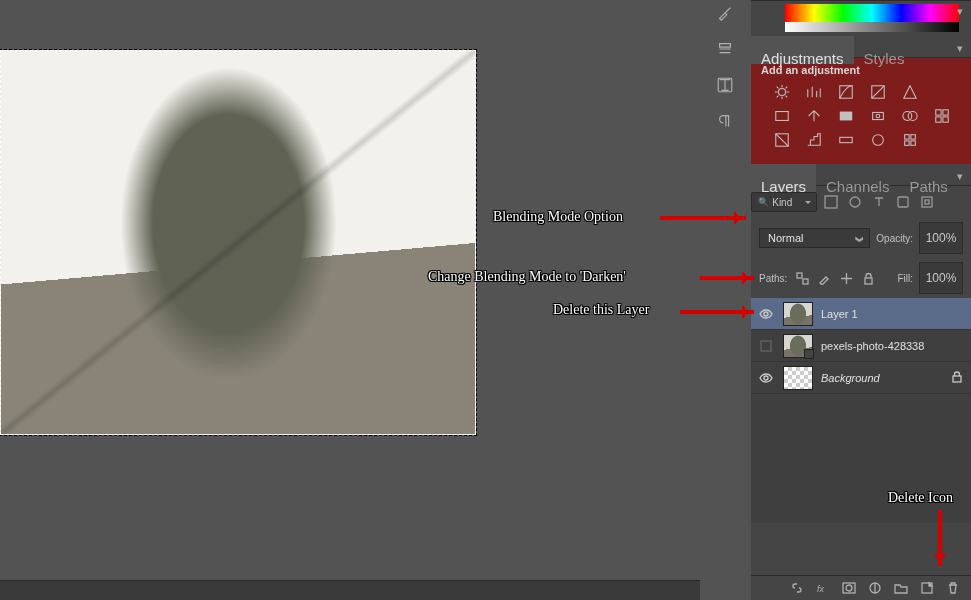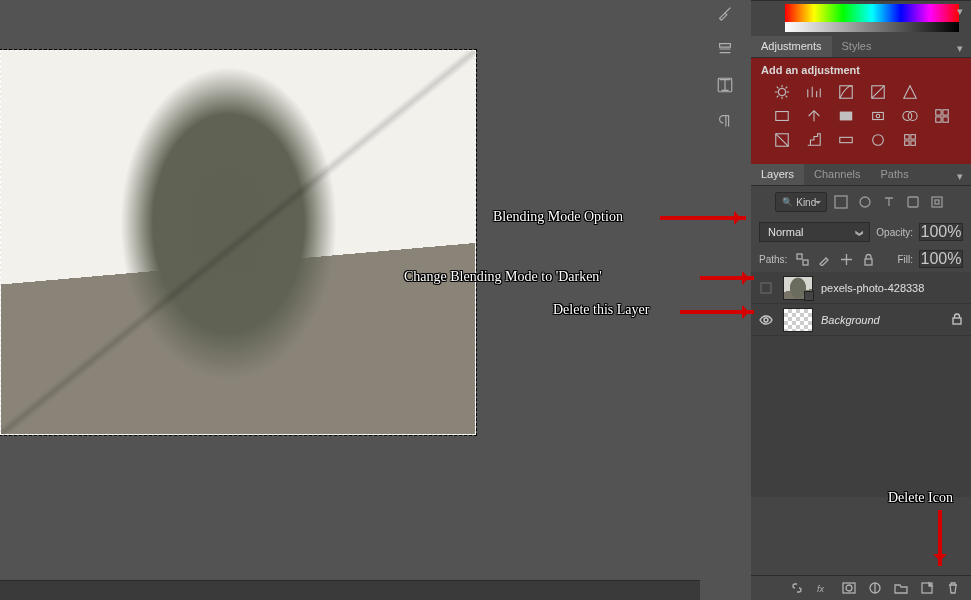--- a/index.html
+++ b/index.html
@@ -107,23 +107,23 @@
 
   
   .tabs {
     display:flex; height:22px;
     background:#454545;
     border-bottom:1px solid #2c2c2c;
     align-items:stretch;
     position:relative;
   }
   .tab {
-    padding: 4px 10px;
+    padding: 14px 10px;
     color:#999;
-    font-size:11px;
+    font-size:15px;
   }
   .tab.active {
     background:#535353;
     color:#e0e0e0;
   }
   .tabs .flyout { top:6px; }
 
   
   .adjustments {
     background:#7f1d1d;
@@ -141,21 +141,21 @@
   .adj-icon svg { width:18px; height:16px; stroke:#c0c0c0; fill:none; stroke-width:1.2; }
   .adj-icon.filled svg { fill:#c0c0c0; stroke:none;}
 
   
   .layers-panel {
     background:#454545;
     height: 100%;
   }
   .filter-row {
     display:flex; align-items:center; gap:4px;
-    padding:6px 24px;
+    padding:6px 0;
     background:#454545;
   }
   .kind-select {
     background:#3a3a3a; border:1px solid #2a2a2a; border-radius:2px;
     height:20px; width:66px; display:flex; align-items:center; padding:0 6px;
     color:#c8c8c8; font-size:10px; position:relative;
   }
   .kind-select::before { content:"🔍"; font-size:9px; margin-right:3px; opacity:.6;}
   .kind-select::after {
     content:""; position:absolute; right:5px; top:8px;
@@ -175,22 +175,22 @@
     height:20px; flex:1; display:flex; align-items:center; padding:0 8px;
     color:#e0e0e0; font-size:11px; position:relative;
     max-width:112px;
   }
   .blend-select::after {
     content:""; position:absolute; right:6px; top:5px; width:8px; height:8px;
     background: linear-gradient(#aaa,#aaa); clip-path: polygon(0 30%, 100% 30%, 50% 70%, 0 30%, 0 70%, 50% 100%, 100% 70%, 100% 30%);
   }
   .lbl { font-size:10px; color:#c0c0c0; }
   .pct {
-    background:#3a3a3a; border:1px solid #2a2a2a; height:18px; width:44px;
-    display:flex; align-items:center; justify-content:center; font-size:16px;
+    background:#3a3a3a; border:1px solid #2a2a2a; height:32px; width:44px;
+    display:flex; align-items:center; justify-content:center; font-size:12px;
   }
   .lock-icons { display:flex; gap:4px; }
   .licon { width:18px; height:18px; display:flex; align-items:center; justify-content:center;}
   .licon svg { width:13px; height:13px; stroke:#b0b0b0; fill:none; stroke-width:1.3;}
 
   
   .layers-list {
     background:#3f3f3f;
     height:225px;
     overflow:hidden;
@@ -485,20 +485,30 @@
               <path d="M4 6V4a2.5 2.5 0 0 1 5 0v2"></path>
             </svg>
           </div>
       </div>
       <div style="flex:1"></div>
       <span class="lbl">Fill:</span>
       <div class="pct">100%</div>
     </div>
 
     <div class="layers-list">
+      <div class="layer-row selected">
+        <div class="vis">
+            <svg viewBox="0 0 14 14">
+              <path d="M1 7s2-4 6-4 6 4 6 4-2 4-6 4-6-4-6-4z"></path>
+              <circle cx="7" cy="7" r="2"></circle>
+            </svg>
+          </div>
+        <div class="thumb img"></div>
+        <div class="layer-name">Layer 1</div>
+      </div>
       <div class="layer-row">
         <div class="vis" style="opacity:0.25">
             <svg viewBox="0 0 14 14">
               <rect x="2" y="2" width="10" height="10"></rect>
             </svg>
           </div>
         <div class="thumb img">
           <div class="smart-badge"></div>
         </div>
         <div class="layer-name">pexels-photo-428338</div>
@@ -559,20 +569,20 @@
           <path d="M3 4h8M5 4V2h4v2M4 4l1 8h4l1-8"></path>
         </svg>
       </div>
   </div>
 
 </div>
 
 <div class="annotation" style="left:493px; top:209px;">Blending Mode Option</div>
 <div class="arrow" style="left:660px; top:216px; width:86px;"></div>
 
-<div class="annotation" style="left:404px; top:269px;">Change Blending Mode to 'Darken'</div>
+<div class="annotation" style="left:428px; top:269px;">Change Blending Mode to 'Darken'</div>
 <div class="arrow" style="left:700px; top:276px; width:54px;"></div>
 
 <div class="annotation" style="left:553px; top:302px;">Delete this Layer</div>
 <div class="arrow" style="left:680px; top:310px; width:74px;"></div>
 
 <div class="annotation" style="left:888px; top:490px;">Delete Icon</div>
 <div class="arrow-down" style="left:938px; top:510px; height:56px;"></div>
 
 </body></html>

